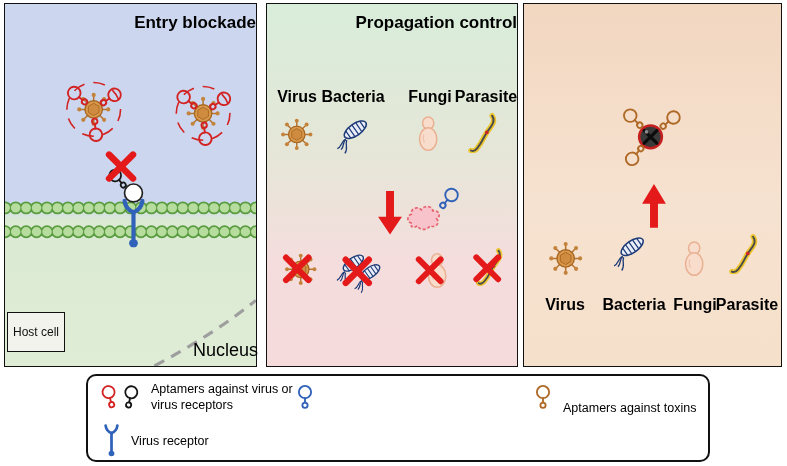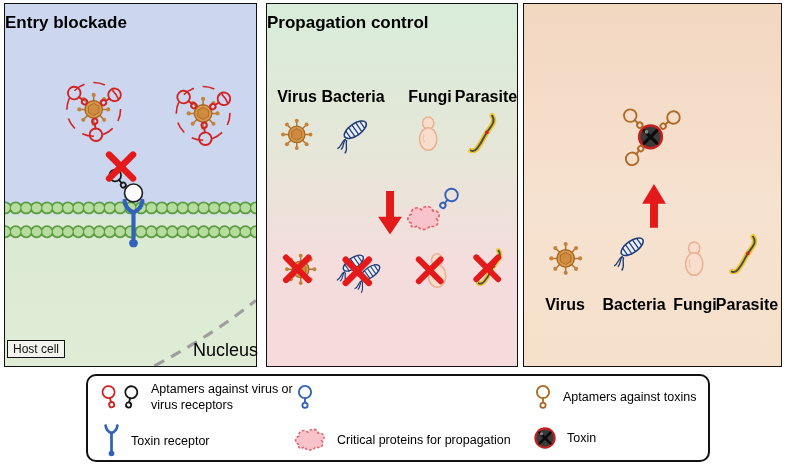--- a/index.html
+++ b/index.html
@@ -2,24 +2,24 @@
 <html><head>
 <meta charset="utf-8">
 <style>
   html,body{margin:0;padding:0;background:#fff;}
   body{font-family:"Liberation Sans","DejaVu Sans",sans-serif;color:#111;}
   .figure{position:relative;width:787px;height:466px;background:#fff;overflow:hidden;}
   .panel{position:absolute;top:3px;height:364px;border:1.6px solid #111;box-sizing:border-box;}
   .panel-entry{left:4px;width:253px;background:linear-gradient(180deg,#ccd7ef 0%,#ccd7ef 55%,#dbead3 60%,#dfecd6 100%);}
   .panel-prop{left:266px;width:252px;background:linear-gradient(180deg,#d8edda 0%,#e6e6d8 42%,#f5dddd 72%,#f5dbdb 100%);}
   .panel-toxin{left:523px;width:259px;background:linear-gradient(180deg,#f2d7c1 0%,#f6e2d0 55%,#f5e0cb 100%);}
-  .panel-title{position:absolute;top:9px;left:0;width:100%;margin:0;text-align:left;font-size:17px;font-weight:bold;color:#000;}
+  .panel-title{position:absolute;top:9px;left:0;width:100%;margin:0;text-align:right;font-size:17px;font-weight:bold;color:#000;}
   .art{position:absolute;left:0;top:0;width:100%;height:100%;}
   .pathogen-label{position:absolute;width:84px;margin-left:-42px;text-align:center;font-size:16px;font-weight:bold;color:#000;}
-  .host-cell{position:absolute;left:2px;bottom:8px;background:#f3f3ee;border:1.2px solid #111;padding:1px 5px;font-size:12px;}
+  .host-cell{position:absolute;left:2px;bottom:14px;background:#f3f3ee;border:1.2px solid #111;padding:12px 5px;font-size:12px;}
   .nucleus-lab{position:absolute;left:188px;top:336px;font-size:18px;color:#000;}
   .legend{position:absolute;left:86px;top:374px;width:624px;height:88px;background:#fff;border:2px solid #111;border-radius:10px;box-sizing:border-box;}
   .legend-item{position:absolute;display:flex;align-items:flex-start;gap:9px;}
   .legend-label{font-size:12.5px;line-height:1.3;color:#000;}
 </style>
 </head>
 <body>
 
 <div class="figure">
 
@@ -223,38 +223,26 @@
     <div class="legend-item" style="left:206px;top:5px">
       <svg width="22" height="30" viewBox="0 0 22 30">
         <use href="#sym-aptamer" x="1" y="1" width="20" height="28" style="color:#2f62b8"></use>
       </svg>
     </div>
 
     <div class="legend-item" style="left:444px;top:5px">
       <svg width="22" height="30" viewBox="0 0 22 30">
         <use href="#sym-aptamer" x="1" y="1" width="20" height="28" style="color:#b06a28"></use>
       </svg>
-      <span class="legend-label" style="margin-top:8px">Aptamers against toxins</span>
+      <span class="legend-label" style="margin-top:19px">Aptamers against toxins</span>
     </div>
 
     <div class="legend-item" style="left:14px;top:47px">
       <svg width="20" height="34" viewBox="0 0 20 34">
         <use href="#sym-receptor" x="0" y="0" width="19" height="34"></use>
       </svg>
-      <span class="legend-label" style="margin-top:10px">Toxin receptor</span>
-    </div>
-
-    <div class="legend-item" style="left:204px;top:50px">
-      <svg width="36" height="27" viewBox="0 0 36 27">
-        <use href="#sym-protein" x="0" y="0" width="36" height="27"></use>
-      </svg>
-      <span class="legend-label" style="margin-top:6px">Critical proteins for propagation</span>
-    </div>
-
-    <div class="legend-item" style="left:444px;top:49px">
-      <svg width="26" height="26" viewBox="0 0 26 26">
-        <use href="#sym-toxin" x="0" y="0" width="26" height="26"></use>
-      </svg>
-      <span class="legend-label" style="margin-top:5px">Toxin</span>
-    </div>
+      <span class="legend-label" style="margin-top:10px">Virus receptor</span>
+    </div>
+
+
 
   </div>
 </div>
 
 </body></html>

